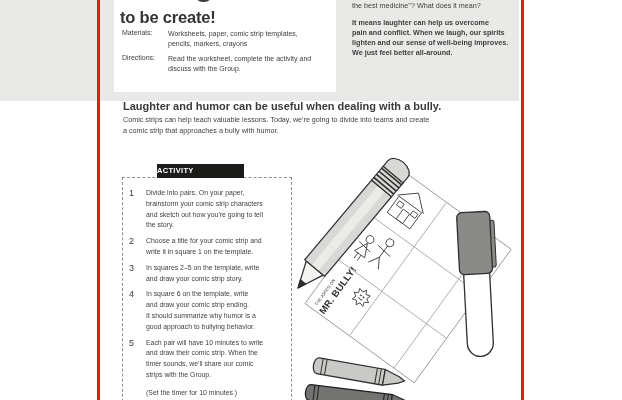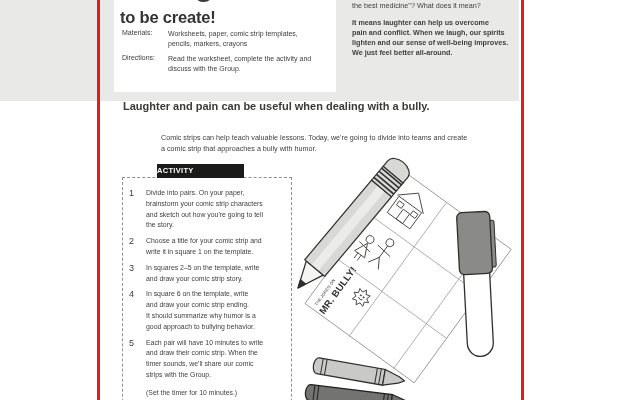--- a/index.html
+++ b/index.html
@@ -18,21 +18,21 @@
   .meta-row{position:absolute;left:8px;display:flex;width:212px;}
   .meta-row.materials{top:71px;}
   .meta-row.directions{top:96px;}
   .meta-label{width:46px;flex:0 0 46px;font-size:7px;color:#3e3e3d;}
   .meta-value{font-size:7px;line-height:10px;color:#3e3e3d;white-space:pre-line;}
 
   .sidebar{position:absolute;left:352px;top:1px;width:170px;font-size:7.2px;line-height:10px;color:#3e3e3d;}
   .sidebar-para{margin-top:7px;white-space:pre-line;font-weight:bold;}
 
   .main-heading{position:absolute;left:123px;top:100px;margin:0;font-size:11px;font-weight:bold;color:#3a3a39;white-space:nowrap;}
-  .intro{position:absolute;left:123px;top:133px;font-size:7.2px;line-height:10.8px;white-space:pre-line;color:#3e3e3d;margin-left:38px;}
+  .intro{position:absolute;left:123px;top:115px;font-size:7.2px;line-height:10.8px;white-space:pre-line;color:#3e3e3d;}
 
   .activity-box{position:absolute;left:122px;top:177px;width:170px;height:245px;border:1px dashed #8f8f8d;box-sizing:border-box;padding:10px 4px 0 6px;background:transparent;}
   .activity-bar{position:absolute;left:157px;top:164px;width:87px;height:13.5px;background:#1b1b19;color:#ffffff;
     font-size:7.5px;font-weight:bold;letter-spacing:0.3px;text-align:left;line-height:13.5px;}
   .step{display:flex;margin-bottom:5px;}
   .step-num{flex:0 0 17px;width:17px;font-size:9px;color:#3a3a39;}
   .step-text{font-size:6.9px;line-height:10.8px;width:140px;white-space:pre-line;color:#3e3e3d;}
   .timer-note{margin-left:17px;margin-top:8px;font-size:6.9px;color:#3e3e3d;}
 
   .illustration{position:absolute;left:280px;top:150px;width:255px;height:250px;}
@@ -63,21 +63,21 @@
     <div class="sidebar-question">the best medicine"? What does it mean?</div>
     <div class="sidebar-para">It means laughter can help us overcome
 pain and conflict. When we laugh, our spirits
 lighten and our sense of well-being improves.
 We just feel better all-around.</div>
   </div>
 
   <div class="red-line left"></div>
   <div class="red-line right"></div>
 
-  <h1 class="main-heading">Laughter and pain can be useful when dealing with a bully.</h1>
+  <h1 class="main-heading">Laughter and humor can be useful when dealing with a bully.</h1>
   <div class="intro">Comic strips can help teach valuable lessons. Today, we're going to divide into teams and create
 a comic strip that approaches a bully with humor.</div>
 
   <div class="activity-box">
     <div class="step">
       <div class="step-num">1</div>
       <div class="step-text">Divide into pairs. On your paper,
 brainstorm your comic strip characters
 and sketch out how you're going to tell
 the story.</div>

